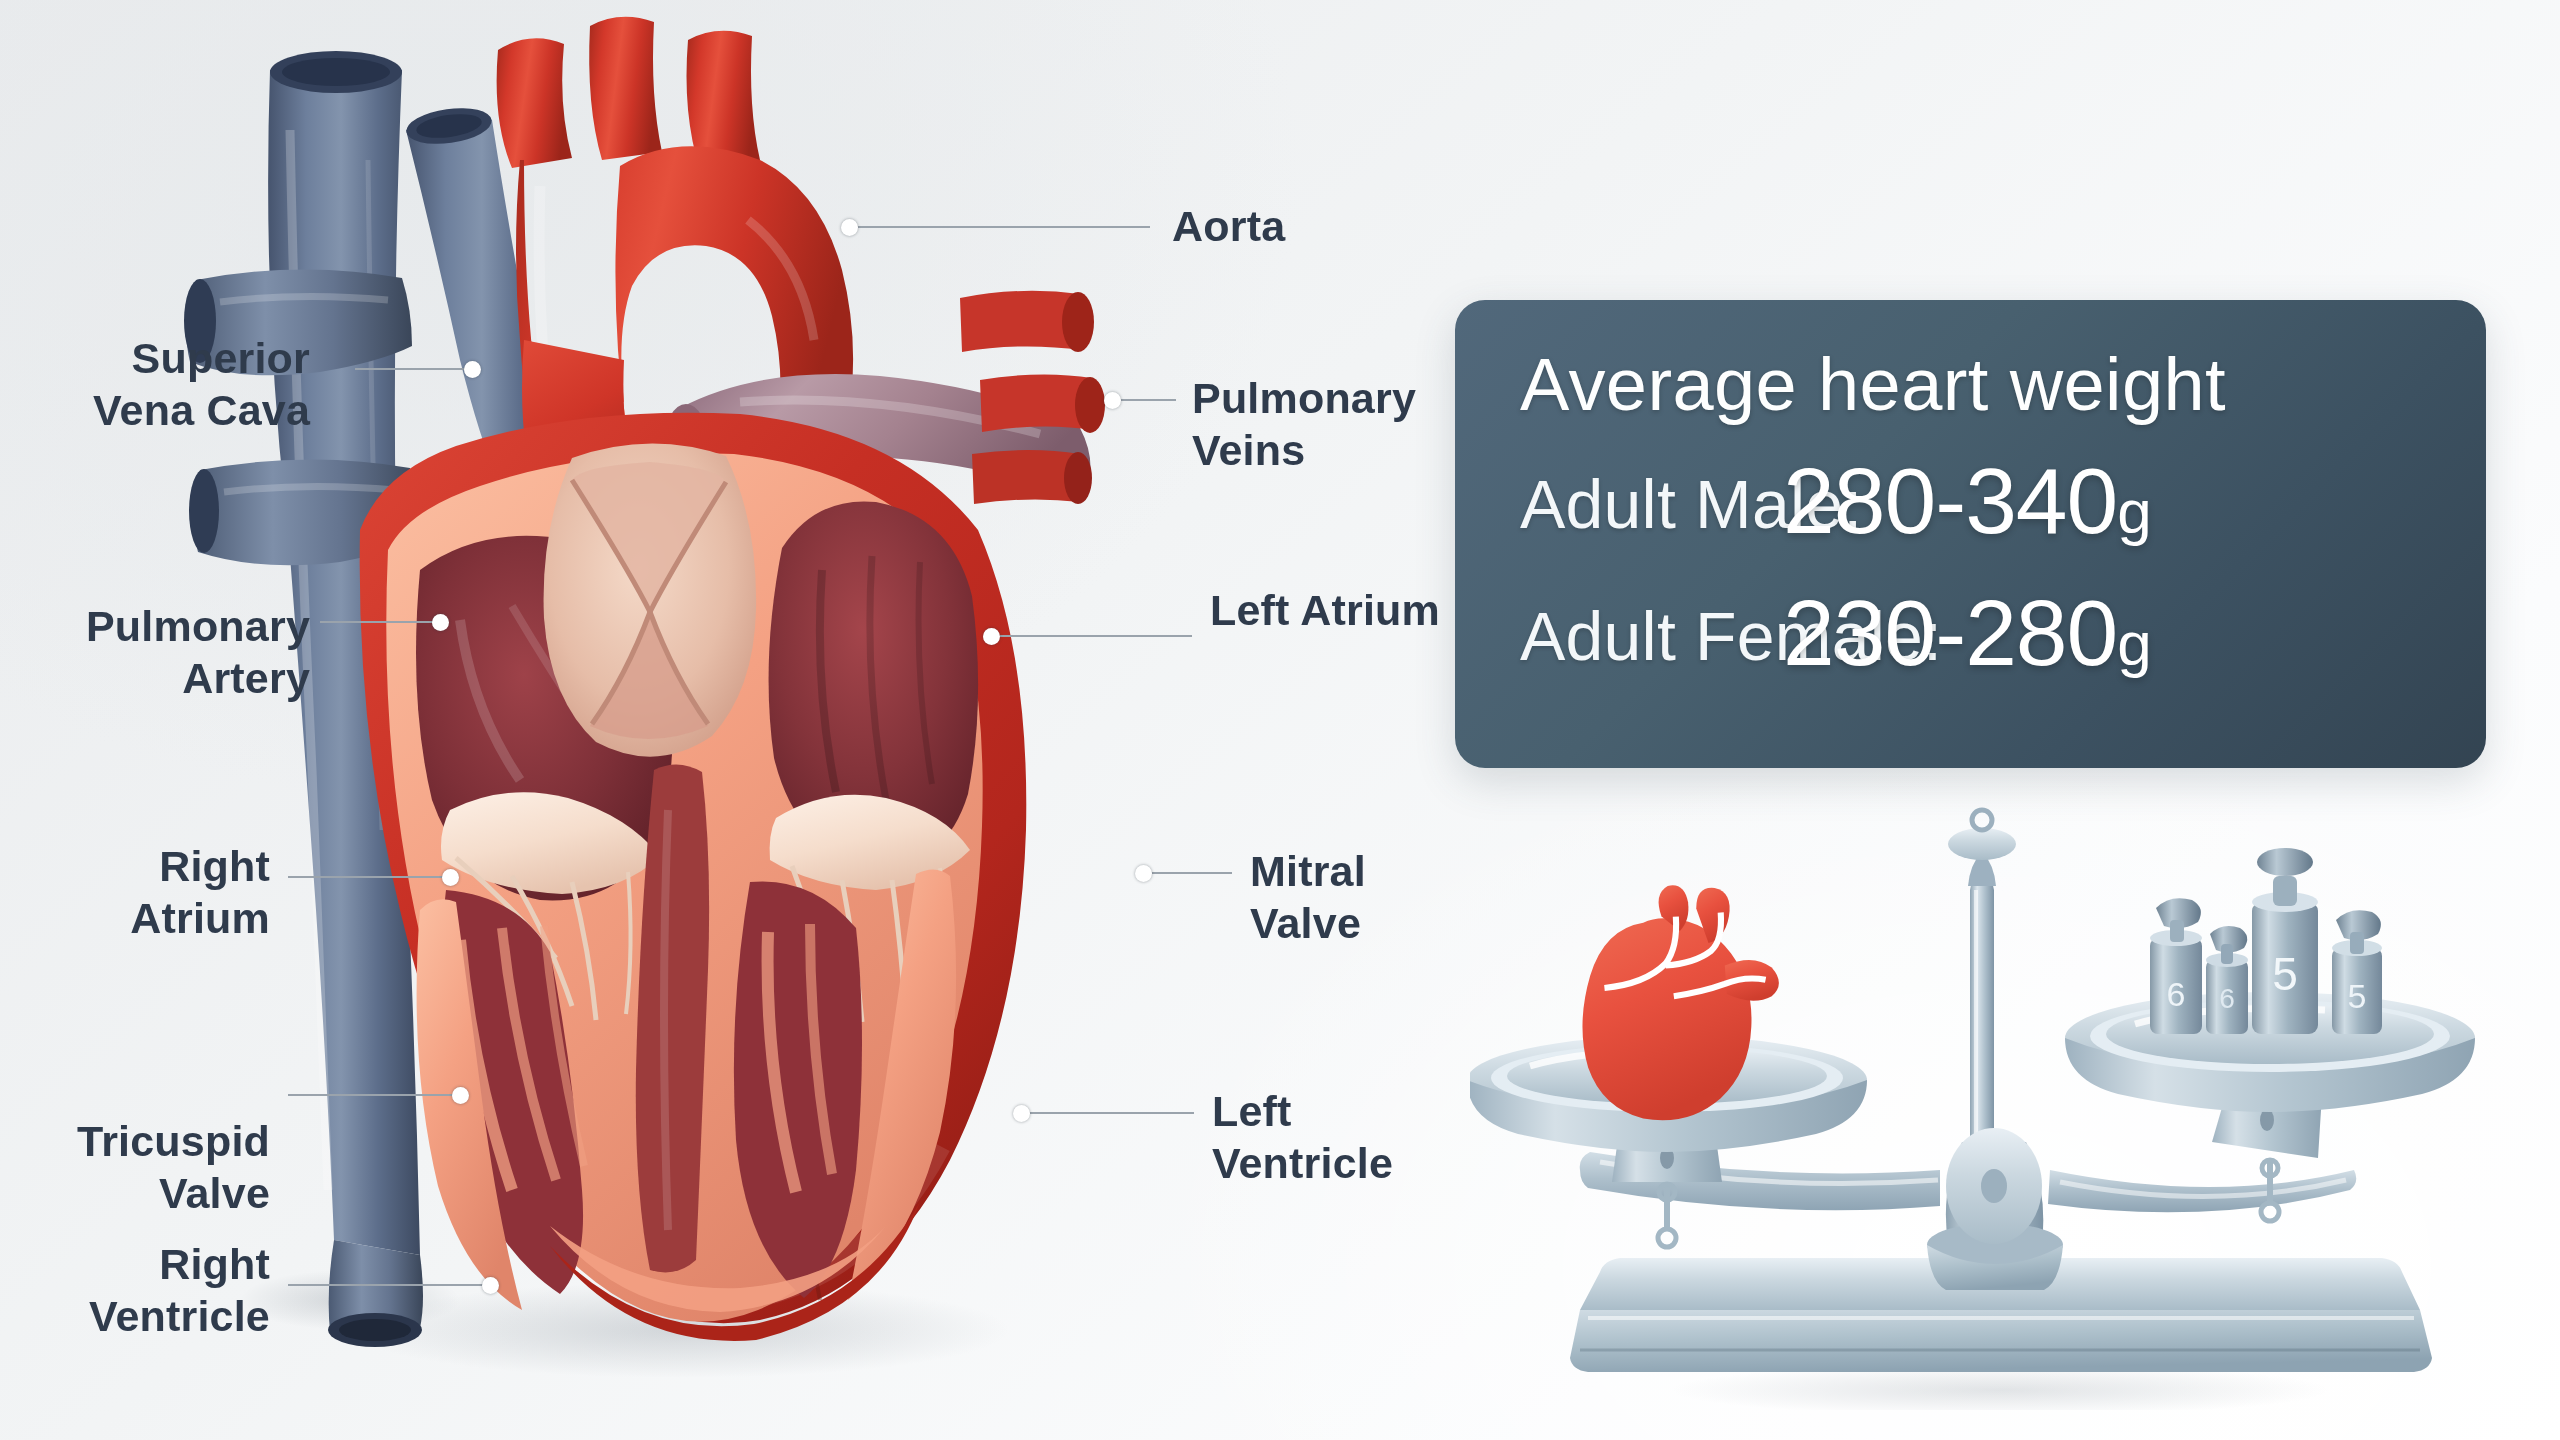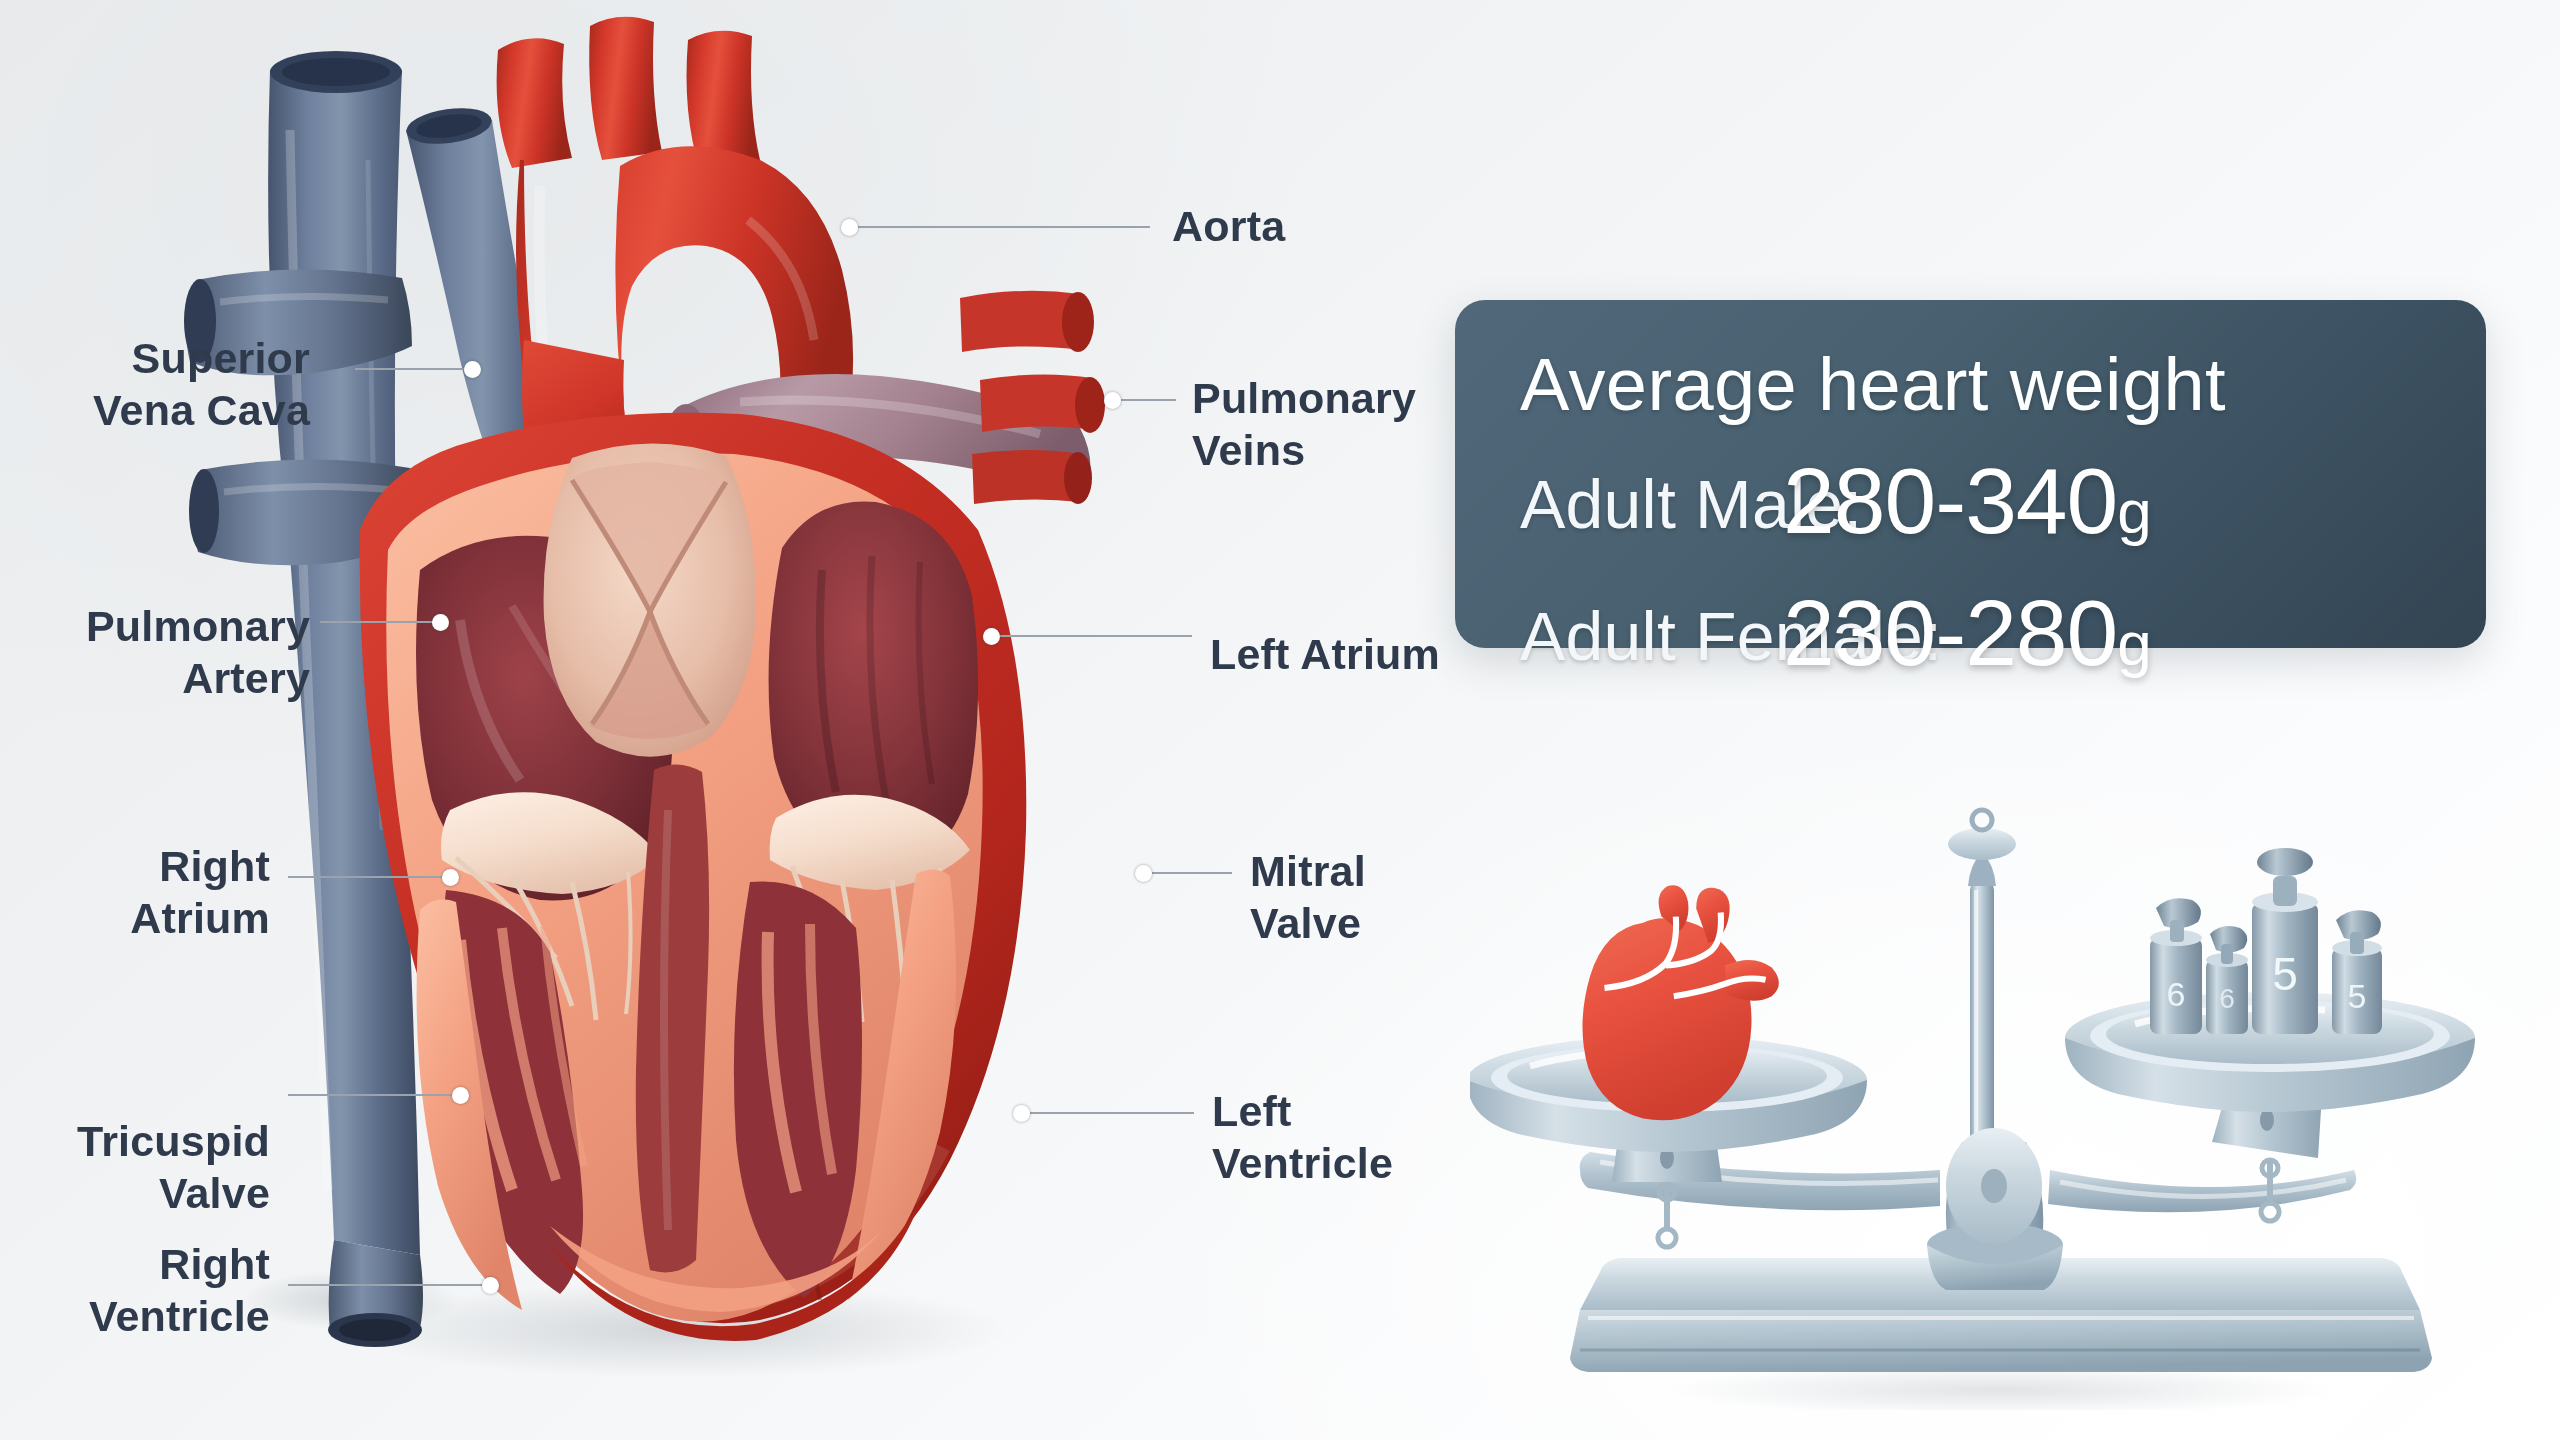--- a/index.html
+++ b/index.html
@@ -55,21 +55,21 @@
     height: 1400px;
   }
   #heart-illustration svg { display: block; width: 100%; height: 100%; }
 
   
   #info-card {
     position: absolute;
     left: 1455px;
     top: 300px;
     width: 1031px;
-    height: 348px;
+    height: 468px;
     border-radius: 30px;
     background: linear-gradient(135deg, #51687b 0%, #48606f 38%, #3c5161 70%, #334452 100%);
     box-shadow: 0 14px 40px rgba(60,75,90,.18);
     padding: 0;
     box-sizing: border-box;
   }
   .card-title {
     position: absolute;
     left: 65px;
     top: 42px;
@@ -374,21 +374,21 @@
     <div class="leader-dot" style="left:841px; top:219px;"></div>
     <div class="label left-align" style="left:1172px; top:200px;">Aorta</div>
 
     <div class="leader" style="left:1121px; top:399px; width:55px;"></div>
     <div class="leader-dot" style="left:1104px; top:392px;"></div>
     <div class="label left-align" style="left:1192px; top:372px;">Pulmonary
 Veins</div>
 
     <div class="leader" style="left:1000px; top:635px; width:192px;"></div>
     <div class="leader-dot" style="left:983px; top:628px;"></div>
-    <div class="label left-align" style="left:1210px; top:628px;">Left Atrium</div>
+    <div class="label left-align" style="left:1210px; top:584px;">Left Atrium</div>
 
     <div class="leader" style="left:1152px; top:872px; width:80px;"></div>
     <div class="leader-dot" style="left:1135px; top:865px;"></div>
     <div class="label left-align" style="left:1250px; top:845px;">Mitral
 Valve</div>
 
     <div class="leader" style="left:1030px; top:1112px; width:164px;"></div>
     <div class="leader-dot" style="left:1013px; top:1105px;"></div>
     <div class="label left-align" style="left:1212px; top:1085px;">Left
 Ventricle</div>

